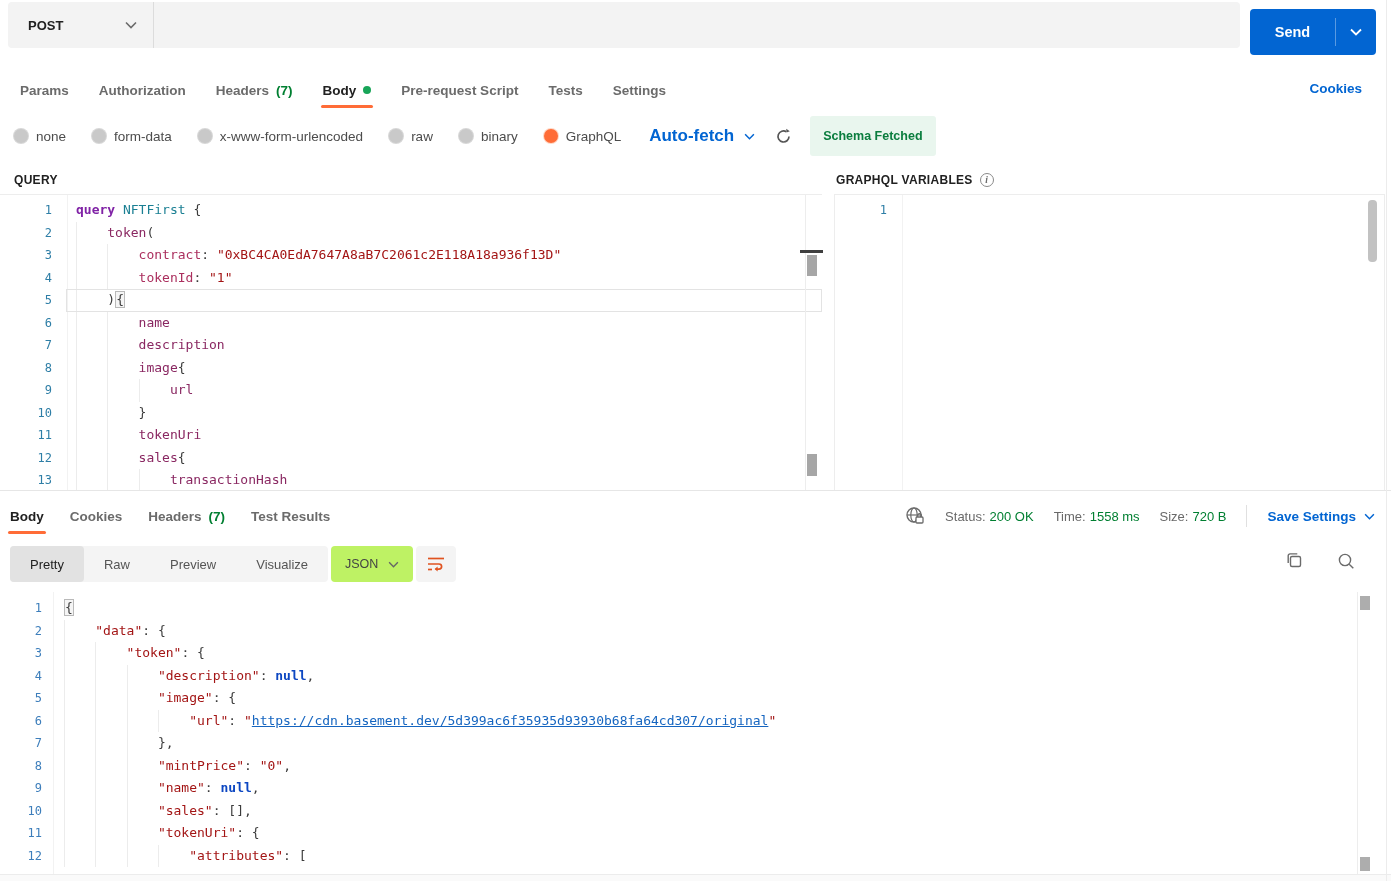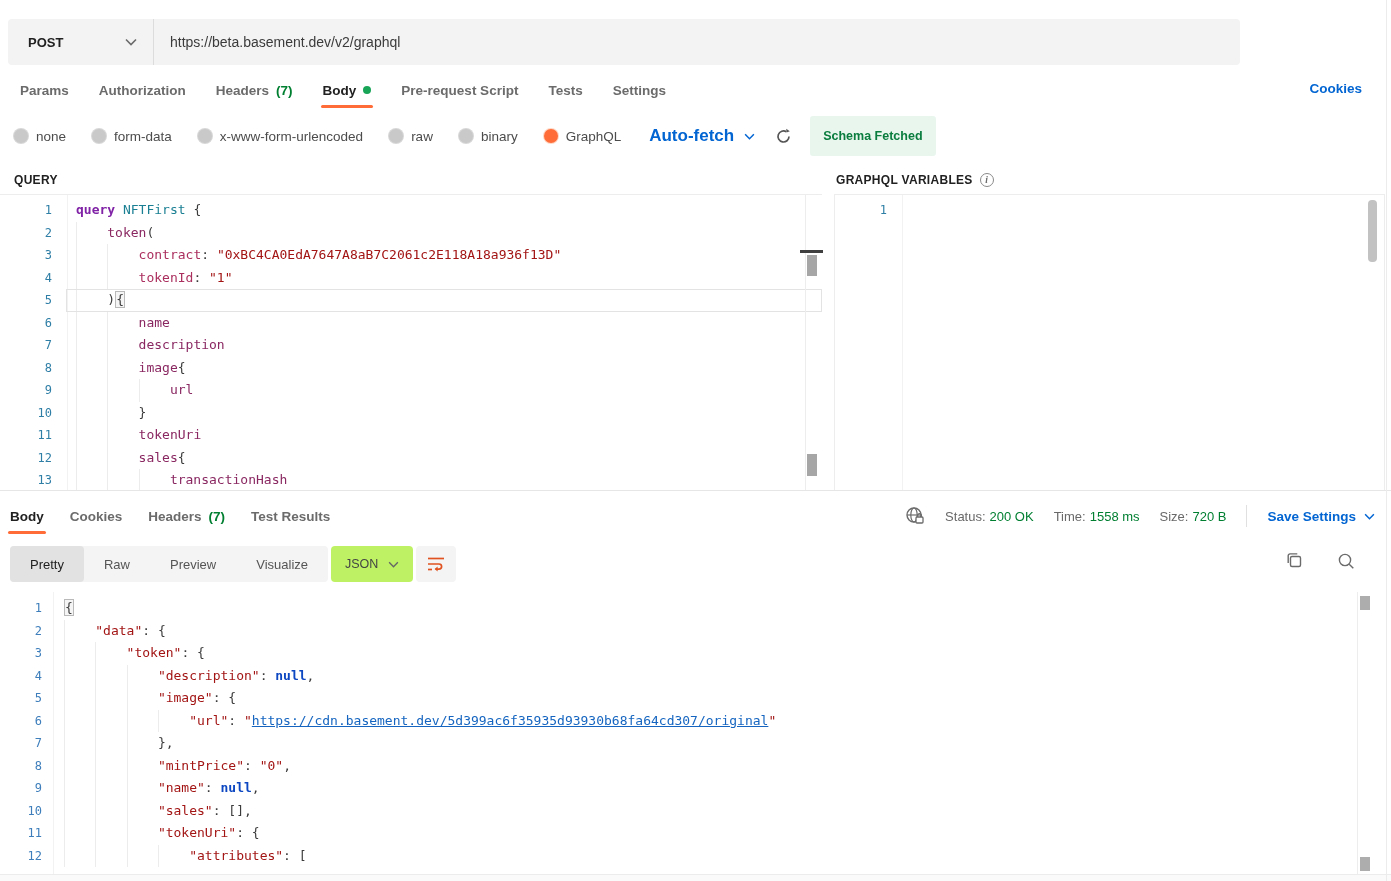--- a/index.html
+++ b/index.html
@@ -1,21 +1,21 @@
 <!DOCTYPE html>
 <html><head>
 <meta charset="utf-8">
 <style>
   * { margin:0; padding:0; box-sizing:border-box; }
   html,body { width:1391px; height:881px; background:#fff; overflow:hidden;
               font-family:"Liberation Sans", sans-serif; color:#212121; }
   #page { position:relative; width:1391px; height:881px; background:#fff; }
 
   
-  .urlbar { position:absolute; left:8px; top:19px; width:1232px; height:46px;
+  .urlbar { position:absolute; left:8px; top:2px; width:1232px; height:46px;
             background:#f3f3f3; border-radius:4px; display:flex; align-items:center; }
   .method { width:146px; height:100%; display:flex; align-items:center; justify-content:space-between;
             padding:0 16px 0 20px; border-right:1px solid #dcdcdc; cursor:pointer; }
   .method-label { font-weight:bold; font-size:13px; color:#212121; }
   .url { flex:1; padding:0 16px; font-size:14px; color:#3b3b3b; }
   .send { position:absolute; left:1250px; top:9px; width:126px; height:46px; background:#0265d2;
           border-radius:4px; display:flex; align-items:center; color:#fff; cursor:pointer; }
   .send-main { width:85px; text-align:center; font-weight:bold; font-size:14.5px; }
   .send-sep { width:1px; height:28px; background:rgba(255,255,255,.35); }
   .send-chev { flex:1; display:flex; align-items:center; justify-content:center; }
@@ -134,21 +134,29 @@
 
 <div id="page">
 
   <div class="urlbar">
     <div class="method">
       <span class="method-label">POST</span>
       <svg width="12" height="8" viewBox="0 0 12 8">
           <path d="M1 1.5 L6 6.5 L11 1.5" fill="none" stroke="#6b6b6b" stroke-width="1.6"></path>
         </svg>
     </div>
-    <div class="url">https://beta.basement.dev/v2/graphql</div>
+  </div>
+  <div class="send">
+    <span class="send-main">Send</span>
+    <span class="send-sep"></span>
+    <span class="send-chev">
+      <svg width="12" height="8" viewBox="0 0 12 8">
+          <path d="M1 1.5 L6 6.5 L11 1.5" fill="none" stroke="#fff" stroke-width="1.8"></path>
+        </svg>
+    </span>
   </div>
 
   <div id="req-tabs" class="tabrow">
       <div class="tab">
         <span>Params</span>
       </div>
       <div class="tab">
         <span>Authorization</span>
       </div>
       <div class="tab">

